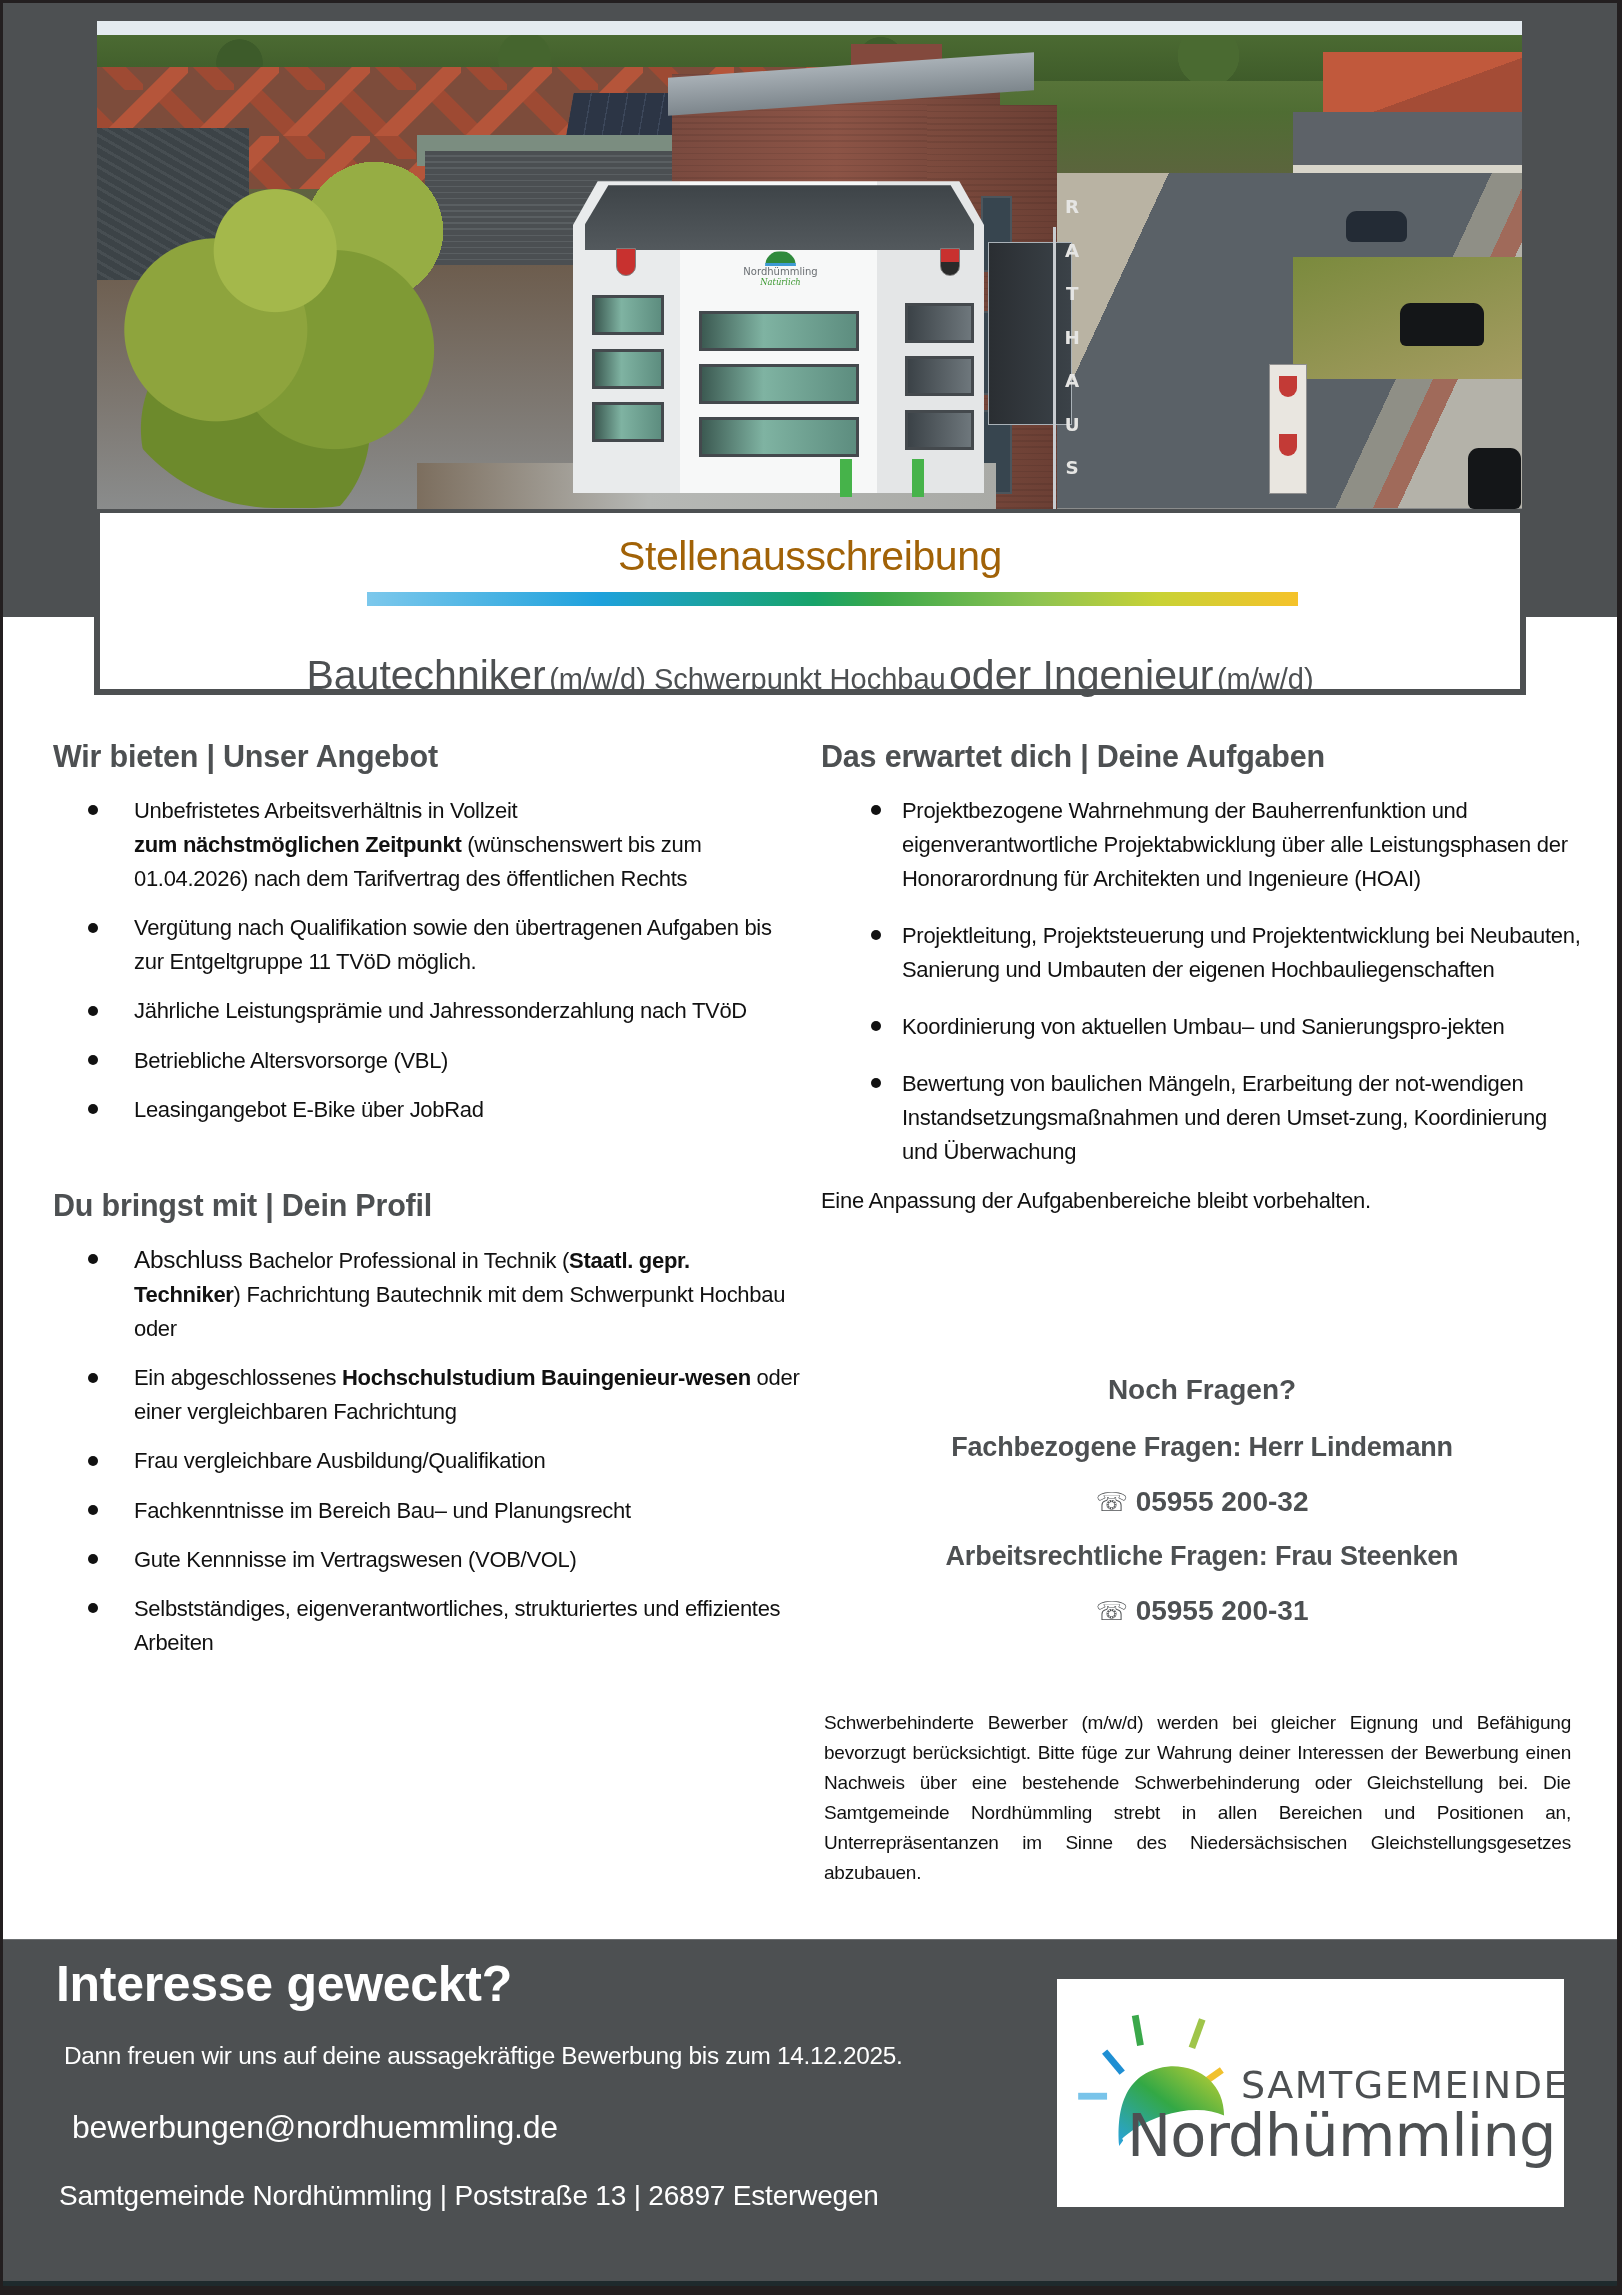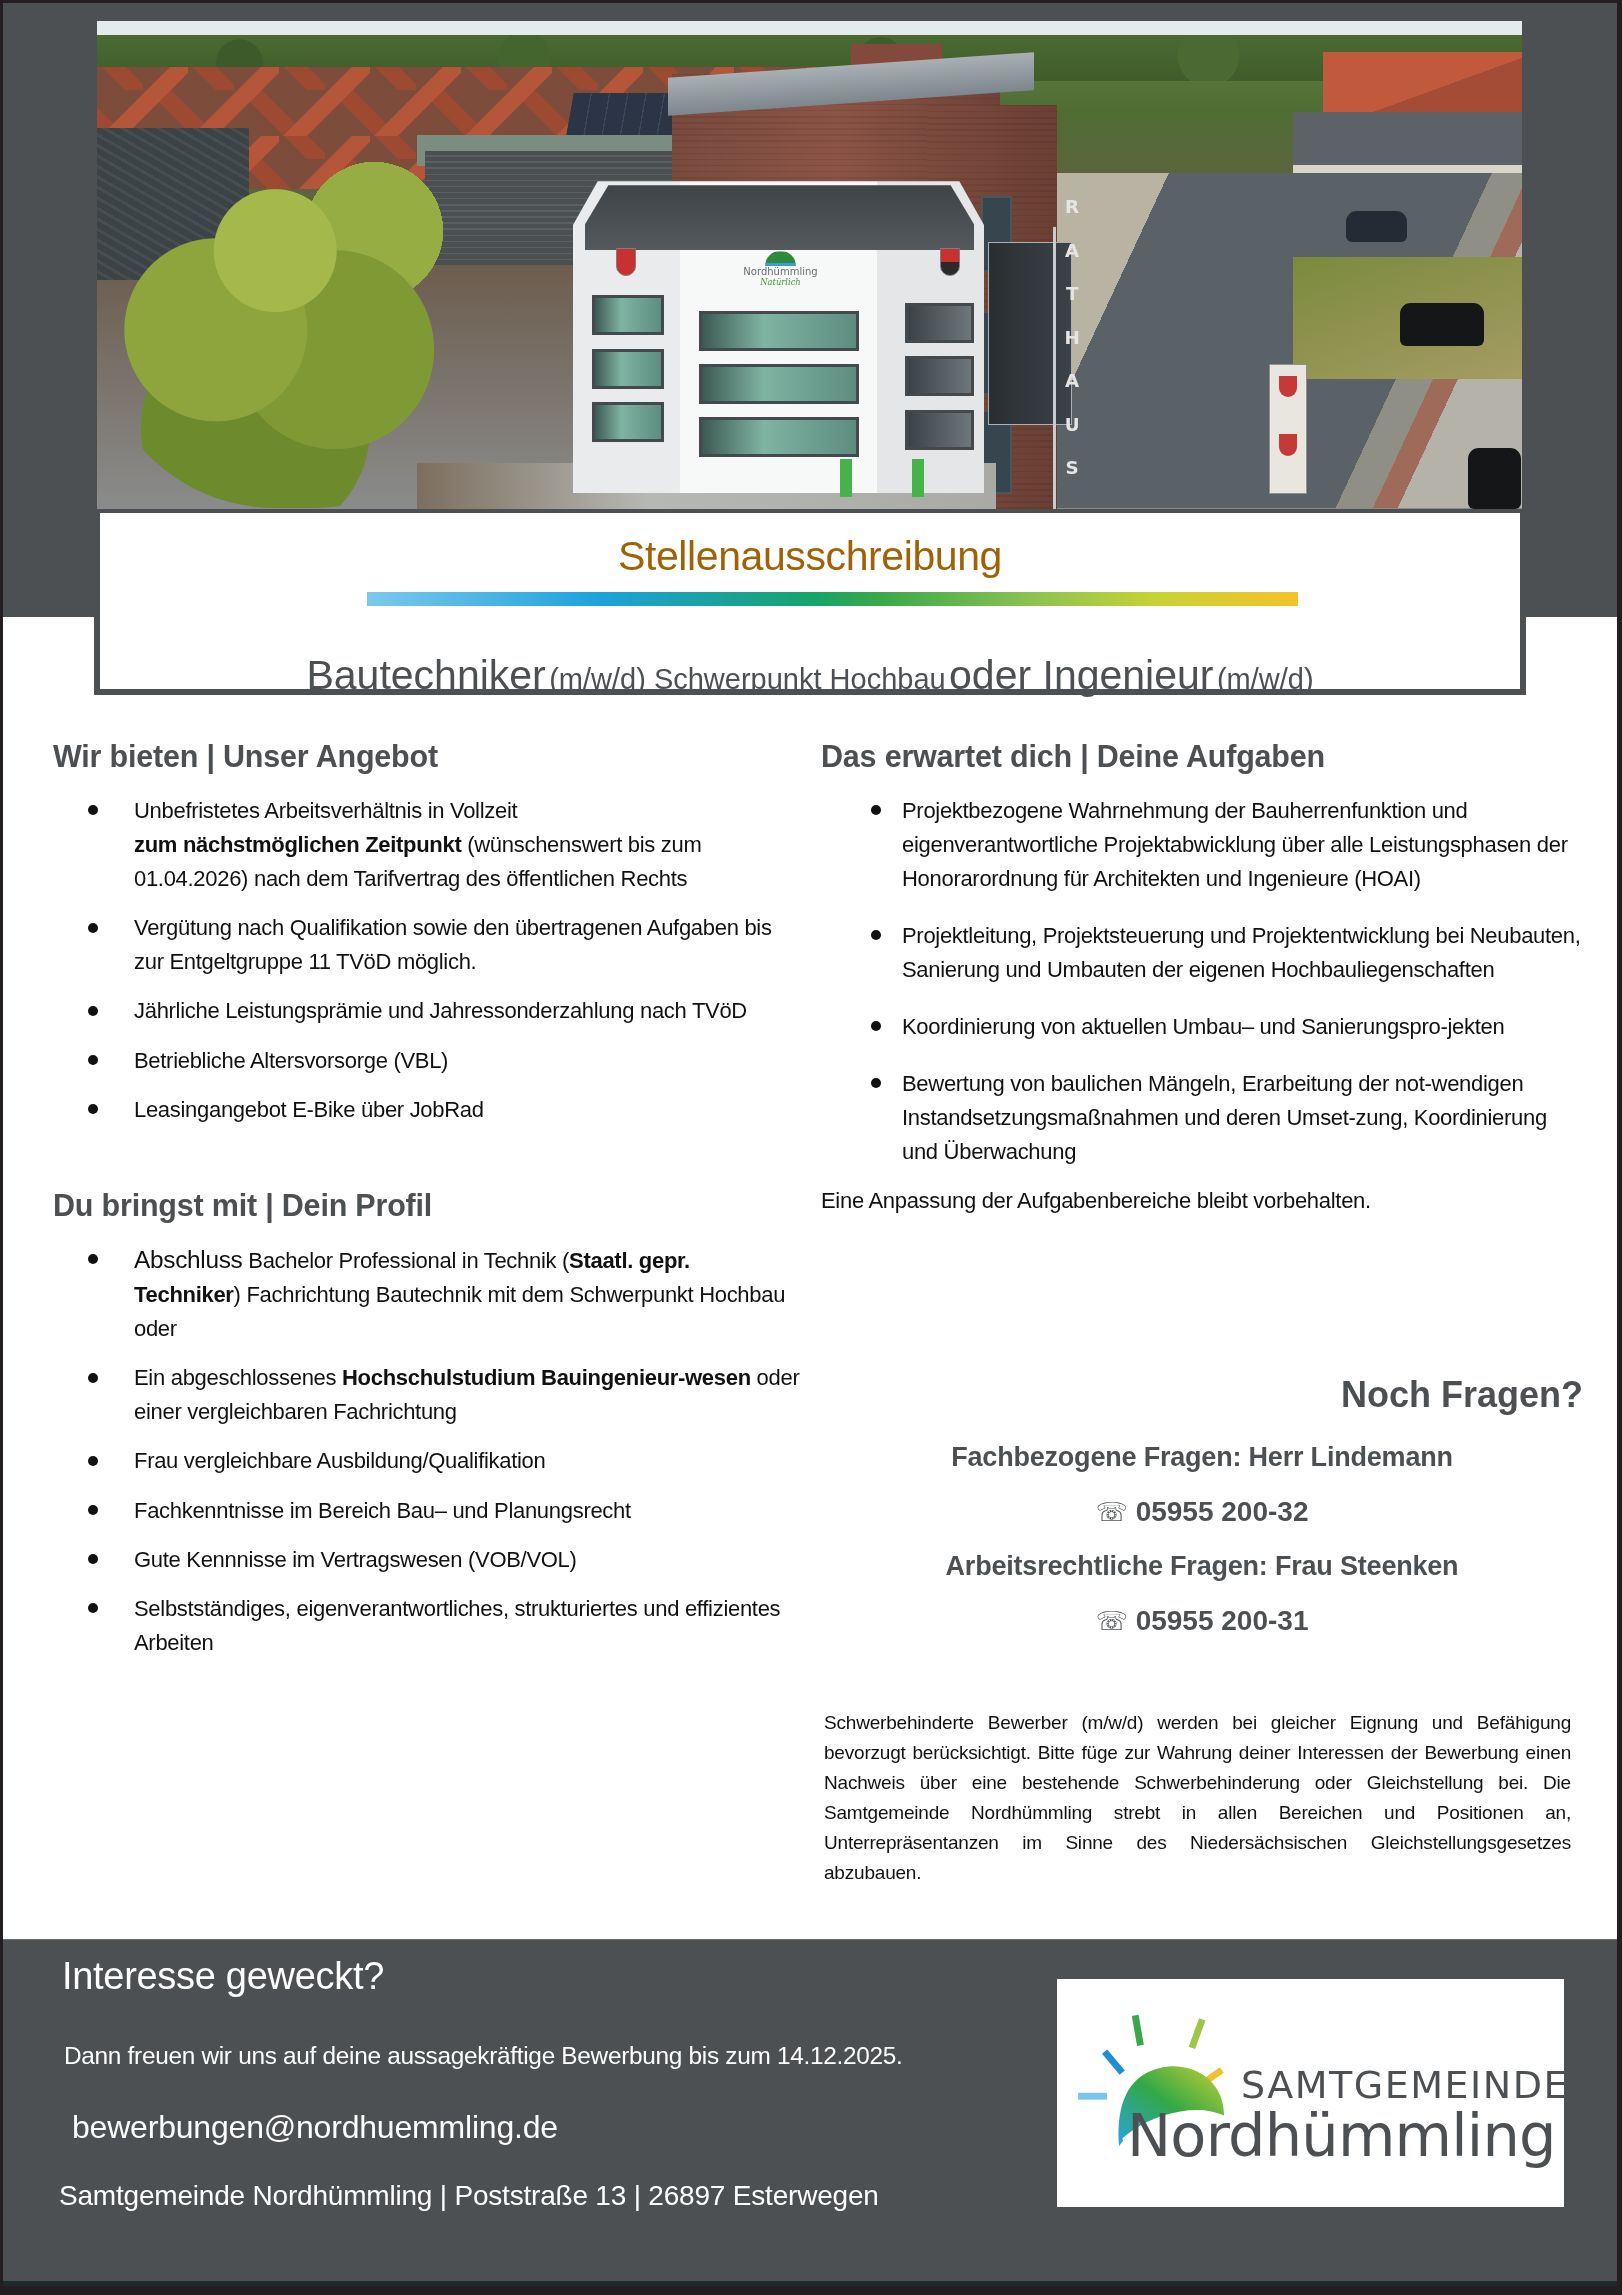--- a/index.html
+++ b/index.html
@@ -155,36 +155,36 @@
   }
   .col-right ul.bullets li { padding-left:81px; margin-bottom:23px; }
   .col-right ul.bullets li .dot { left:50px; }
   b { font-weight:bold; }
   .section-gap { height:46px; }
   .note {
     font-size:22px; line-height:34px; color:#111; margin-top:-7.6px; letter-spacing:-0.3px;
   }
 
   .contact { position:absolute; left:818px; top:1371px; width:762px; text-align:center; color:#4d5052; font-weight:bold; }
-  .contact .q-title { font-size:36px; margin-bottom:26px;text-align:right; }
+  .contact .q-title { font-size:28px; margin-bottom:26px; }
   .contact .line { font-size:27px; margin-bottom:23px; letter-spacing:-0.2px; }
   .contact .phone { font-size:28px; margin-bottom:23px; }
   .contact .phone-icon { font-weight:normal; font-family:"DejaVu Sans", sans-serif; font-size:26px; margin-right:7.6px; color:#4d5052; }
 
   .legal {
     position:absolute; left:821px; top:1705px; width:747px;
     font-size:19px; line-height:30px; color:#111; text-align:justify; letter-spacing:-0.2px;
   }
 
   
   .footer {
     position:absolute; left:0; top:1936px; width:1614px; height:347px; background:#4d5052;
     border-top:1.5px solid #6b6e70;
   }
-  .footer .f-title { position:absolute; left:59px; top:15.2px; font-size:38px; font-weight:normal; color:#fff; letter-spacing:-0.3px; }
+  .footer .f-title { position:absolute; left:53px; top:15.2px; font-size:50px; font-weight:bold; color:#fff; letter-spacing:-0.3px; }
   .footer .f-text { position:absolute; left:61px; top:102px; font-size:24.4px; color:#fff; letter-spacing:-0.3px; }
   .footer .f-email { position:absolute; left:56px; top:169px; font-size:32px; color:#fff; letter-spacing:-0.2px;margin-left:13px; }
   .footer .f-address { position:absolute; left:56px; top:240px; font-size:28px; color:#fff; letter-spacing:-0.2px; }
   .logo-box {
     position:absolute; left:1054px; top:39px; width:507px; height:228px; background:#fff;
   }
   .logo-sun { position:absolute; left:15.2px; top:15.2px; width:175px; height:152px; }
   .logo-l1 { position:absolute; left:184px; top:84px; font-size:38px; color:#4d5052; letter-spacing:1.5px; font-family:"DejaVu Sans", sans-serif; }
   .logo-l2 { position:absolute; left:70px; top:122px; font-size:59px; color:#4d5052; font-family:"DejaVu Sans", sans-serif; letter-spacing:-0.8px; }
 </style>

